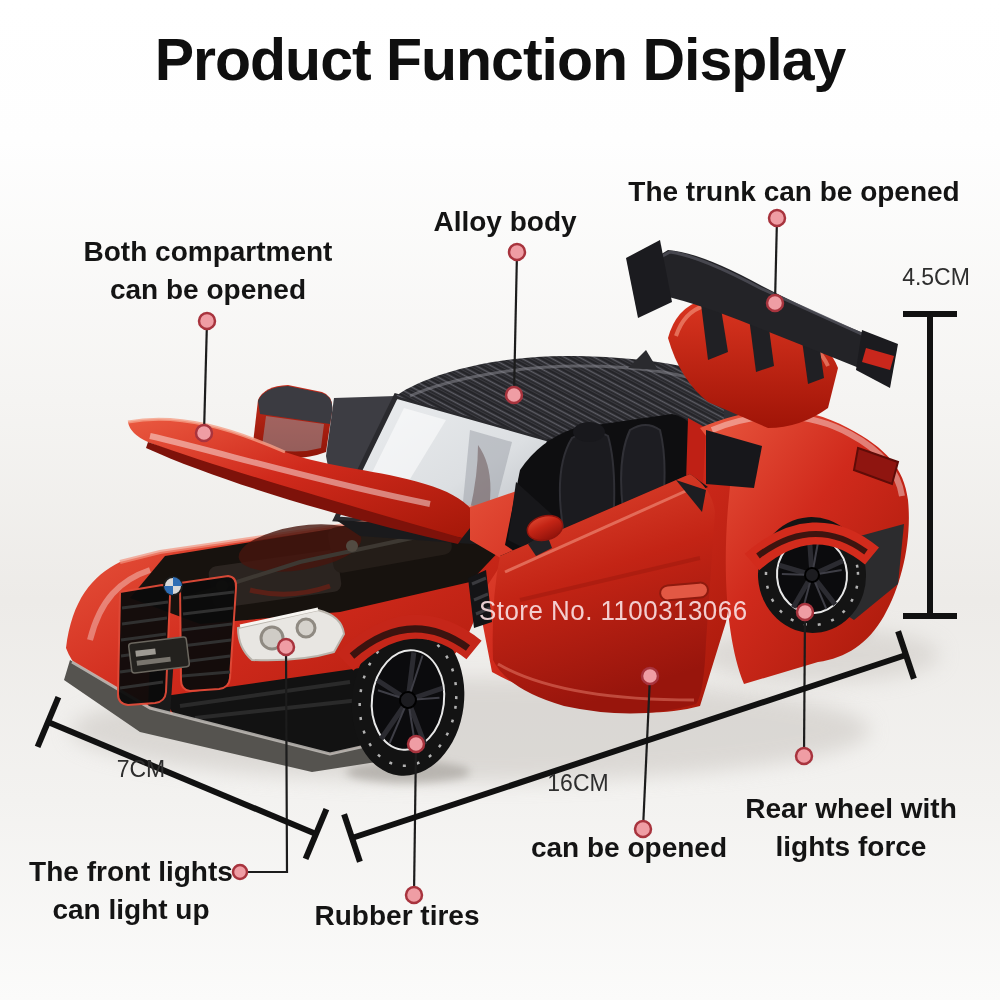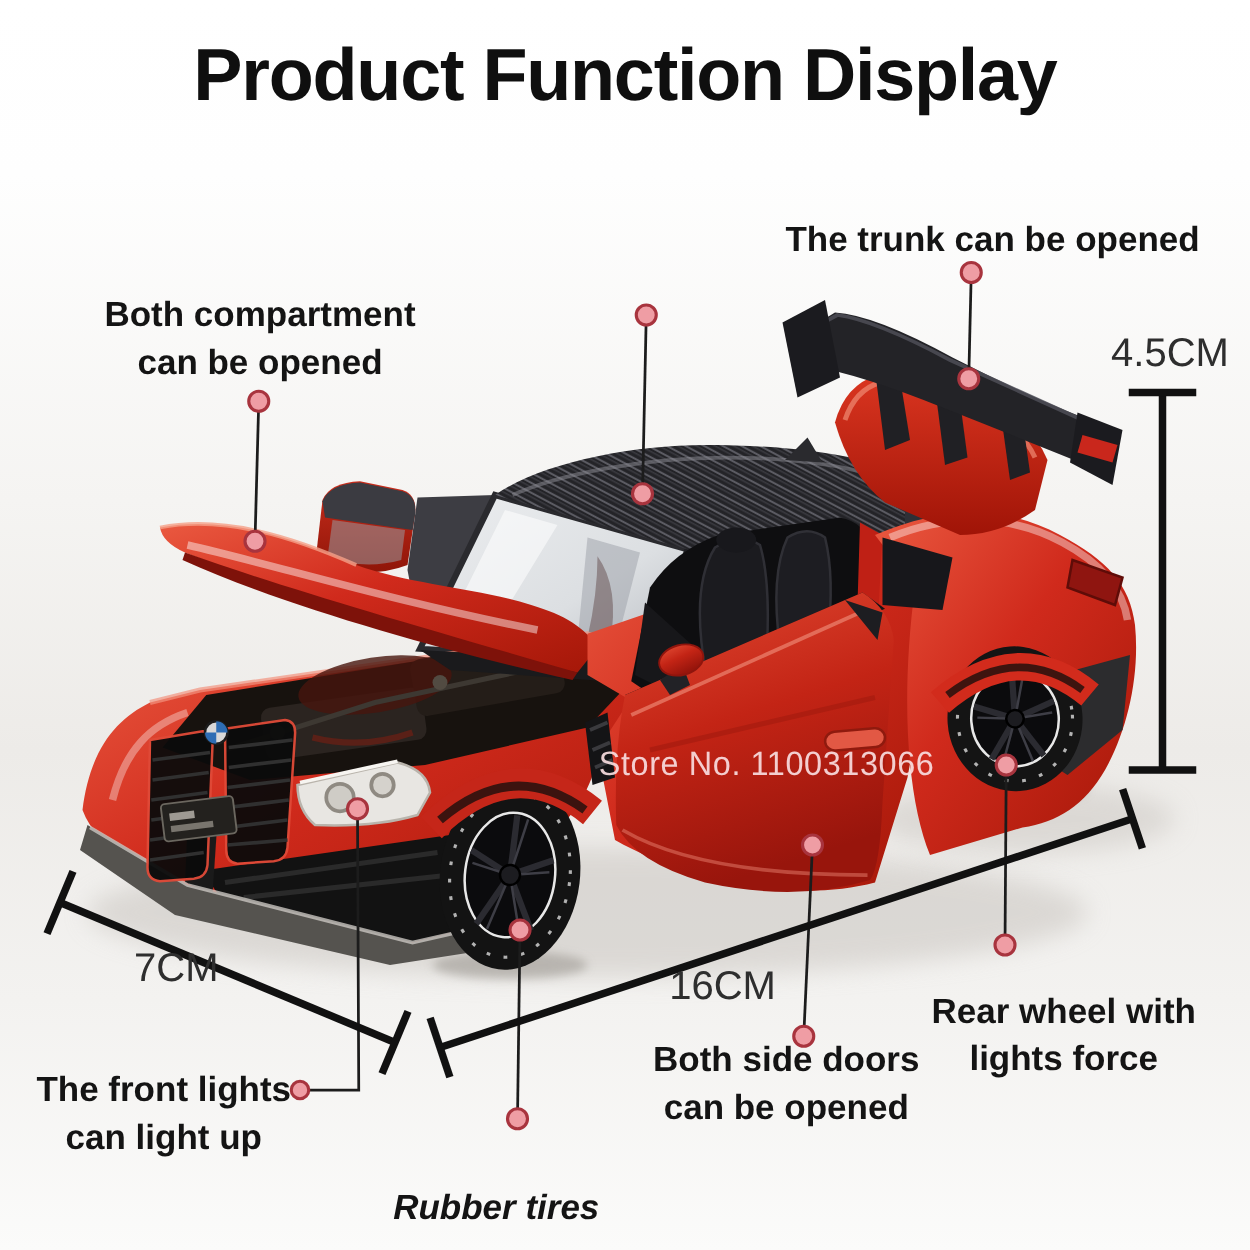--- a/index.html
+++ b/index.html
@@ -14,21 +14,21 @@
     position:absolute; left:500px; top:26px; transform:translateX(-50%);
     font-size:59px; font-weight:bold; letter-spacing:-1px; color:#0f0f0f; white-space:nowrap;
   }
   .label {
     position:absolute; transform:translateX(-50%);
     font-size:28px; font-weight:bold; color:#141414; line-height:38px;
     text-align:center; white-space:nowrap;
   }
   .measure {
     position:absolute; transform:translateX(-50%);
-    font-size:32px; font-weight:normal; color:#2e2e2e; white-space:nowrap;
+    font-size:23px; font-weight:normal; color:#2e2e2e; white-space:nowrap;
   }
   .watermark {
     position:absolute; left:479px; top:596px;
     font-size:27px; color:rgba(248,221,223,0.92); white-space:nowrap;
     transform:scaleX(.96); transform-origin:left top; letter-spacing:0.5px;
   }
 </style>
 </head>
 <body>
 
@@ -320,36 +320,38 @@
   </g>
 </svg>
 
 <h1 class="title">Product Function Display</h1>
 
 <div class="label" style="left:208px; top:233px;">
   <div>Both compartment</div>
   <div>can be opened</div>
 </div>
 
+<div class="label" style="left:505px; top:203px;">
+  <div>Alloy body</div>
+</div>
 
 <div class="label" style="left:794px; top:173px;">
   <div>The trunk can be opened</div>
 </div>
 
 <div class="label" style="left:131px; top:853px;">
   <div>The front lights</div>
   <div>can light up</div>
 </div>
 
-<div class="label" style="left:397px; top:947px;font-style:italic;">
+<div class="label" style="left:397px; top:897px;">
   <div>Rubber tires</div>
 </div>
 
 <div class="label" style="left:629px; top:829px;">
-  <div>Both side doors</div>
   <div>can be opened</div>
 </div>
 
 <div class="label" style="left:851px; top:757px;margin-top:33px;">
   <div>Rear wheel with</div>
   <div>lights force</div>
 </div>
 
 <div class="measure" style="left:936px; top:264px;">4.5CM</div>
 <div class="measure" style="left:141px; top:756px;">7CM</div>

